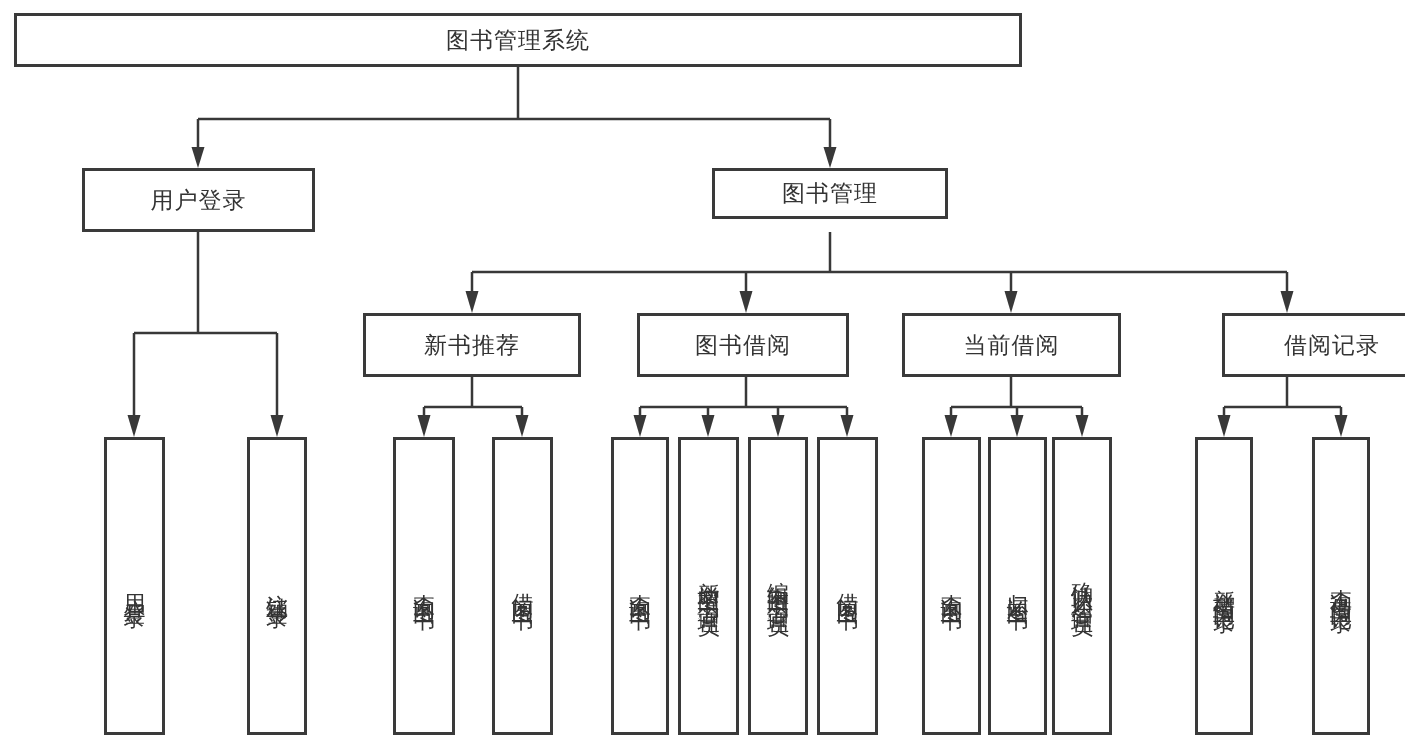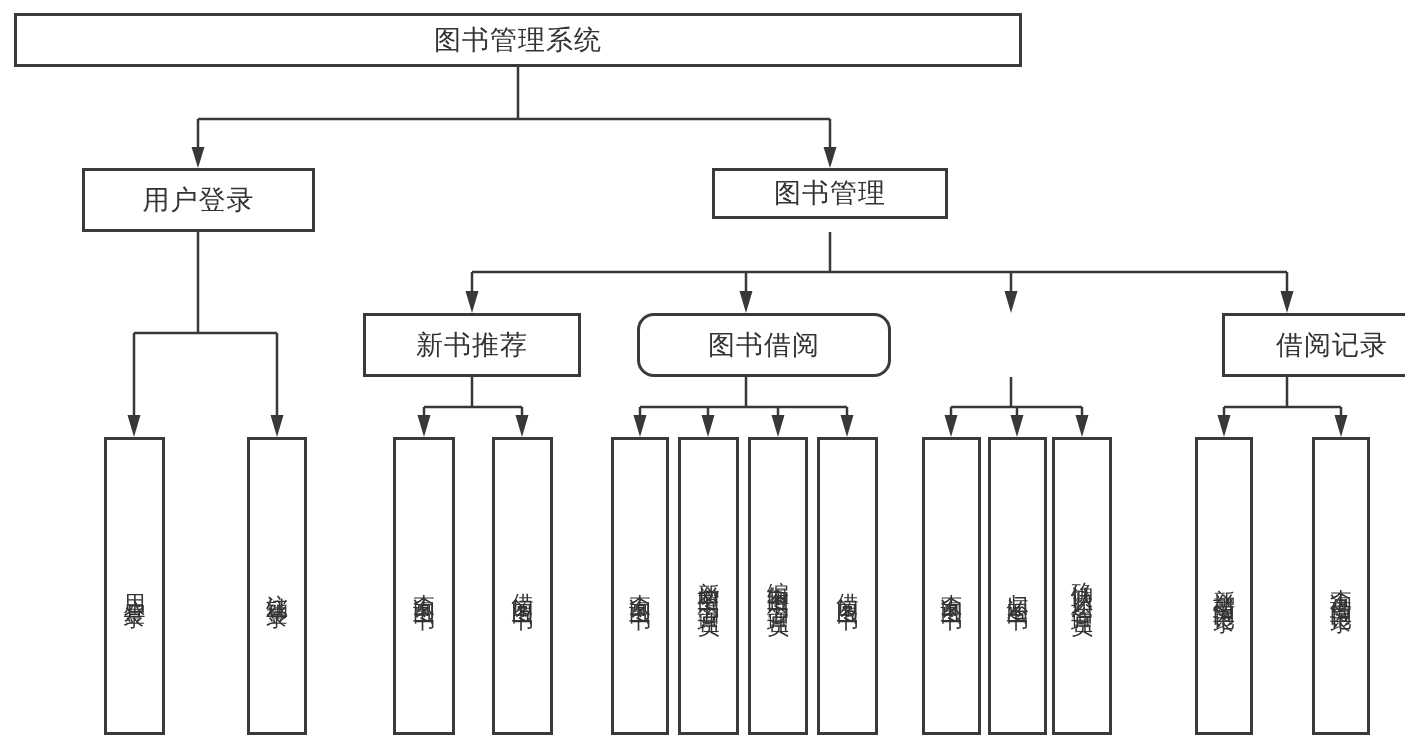--- a/index.html
+++ b/index.html
@@ -17,21 +17,21 @@
     border:3px solid #3a3a3a;
     background:#ffffff;
     display:flex;
     align-items:center;
     justify-content:center;
     color:#333333;
     z-index:2;
     text-align:center;
   }
   .hbox{
-    font-size:27px;
+    font-size:23px;
     letter-spacing:1px;
     line-height:1;
   }
   .vbox{
     writing-mode:vertical-rl;
     text-orientation:upright;
     font-size:22px;
     letter-spacing:5px;
     line-height:1;
     padding:6px 0;
@@ -94,21 +94,22 @@
       <polygon points="1334.5,415 1347.5,415 1341,437"></polygon>
     </g>
   </svg>
 
   <div class="node hbox" style="left:14px;top:13px;width:1008px;height:54px;">图书管理系统</div>
 
   <div class="node hbox" style="left:82px;top:168px;width:233px;height:64px;">用户登录</div>
   <div class="node hbox" style="left:712px;top:168px;width:236px;height:51px;">图书管理</div>
 
   <div class="node hbox" style="left:363px;top:313px;width:218px;height:64px;">新书推荐</div>
-  <div class="node hbox" style="left:637px;top:313px;width:254px;height:64px;border-radius:17px;">图书借阅</div>
+  <div class="node hbox" style="left:637px;top:313px;width:212px;height:64px;">图书借阅</div>
+  <div class="node hbox" style="left:902px;top:313px;width:219px;height:64px;">当前借阅</div>
   <div class="node hbox" style="left:1222px;top:313px;width:220px;height:64px;">借阅记录</div>
 
   <div class="node vbox" style="left:104px;top:437px;width:61px;height:298px;">用户登录</div>
   <div class="node vbox" style="left:247px;top:437px;width:60px;height:298px;">注销登录</div>
 
   <div class="node vbox" style="left:393px;top:437px;width:62px;height:298px;">查询图书</div>
   <div class="node vbox" style="left:492px;top:437px;width:61px;height:298px;">借阅图书</div>
 
   <div class="node vbox" style="left:611px;top:437px;width:58px;height:298px;">查询图书</div>
   <div class="node vbox" style="left:678px;top:437px;width:61px;height:298px;">新增图书（管理员）</div>

